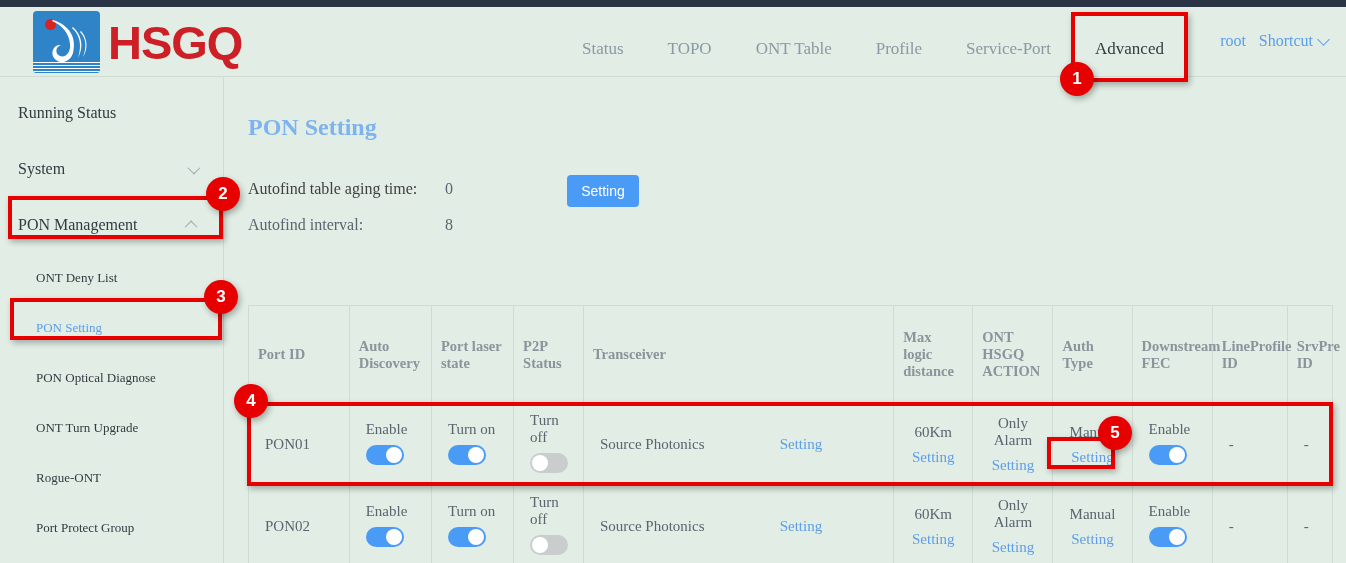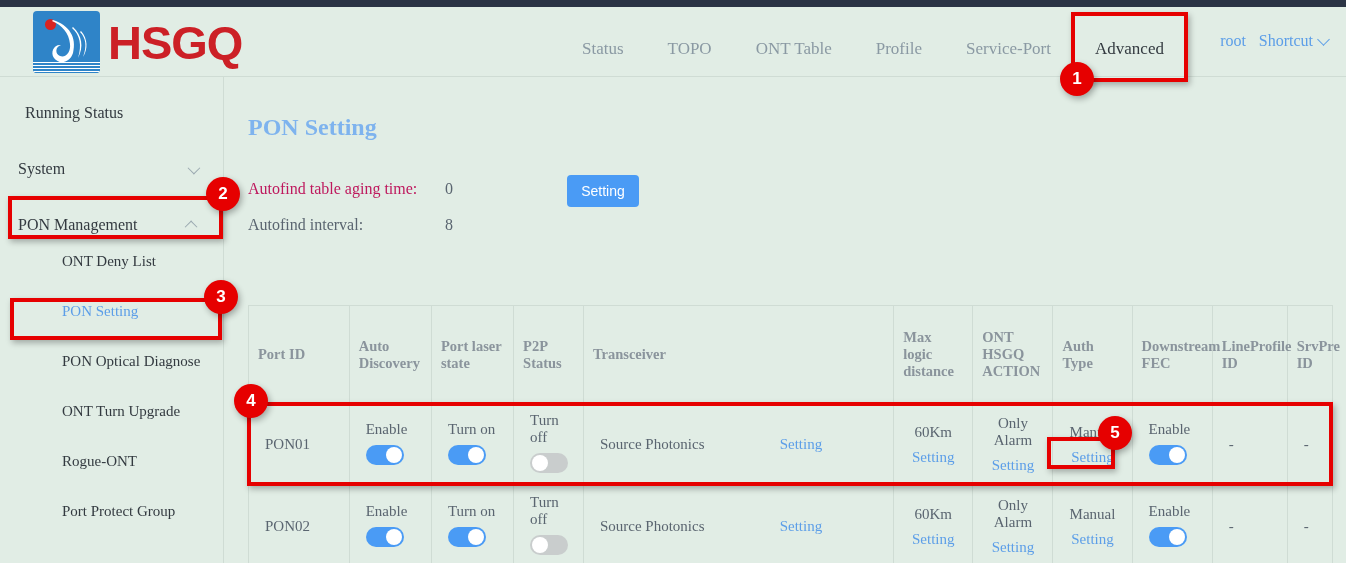--- a/index.html
+++ b/index.html
@@ -32,21 +32,21 @@
   .user { position:absolute; right:100px; top:25px; font-size:16px; color:#5c9ee8; cursor:pointer;text-align:center; }
   .shortcut { position:absolute; right:18px; top:25px; font-size:16px; color:#5c9ee8; cursor:pointer; display:flex; align-items:center; gap:6px;}
   .chev { display:inline-block; width:9px; height:9px; border-right:1.6px solid #5c9ee8; border-bottom:1.6px solid #5c9ee8; transform:rotate(45deg); margin-top:-4px;}
 
   
   .sidebar { position:absolute; left:0; top:77px; width:224px; height:486px; background:#e1ede5; border-right:1px solid #cfdcd4; }
   .side-item { height:56px; display:flex; align-items:center; font-size:16px; color:#333a40; padding-left:18px; cursor:pointer; position:relative;}
   .side-item .arrow { position:absolute; right:26px; width:9px; height:9px; border-right:1.6px solid #9aa8b0; border-bottom:1.6px solid #9aa8b0; }
   .side-item .arrow.down { transform:rotate(45deg) translateY(-2px); }
   .side-item .arrow.up   { transform:rotate(225deg) translateY(-2px); }
-  .side-sub { height:50px; display:flex; align-items:flex-start; font-size:15px; color:#333a40; padding-left:62px; cursor:pointer; }
+  .side-sub { height:50px; display:flex; align-items:center; font-size:13px; color:#333a40; padding-left:36px; cursor:pointer; }
   .side-sub.active { color:#5c9ee8; }
 
   
   .main { position:absolute; left:225px; top:77px; width:1121px; height:486px; background:#e1ede5; overflow:hidden; }
   .page-title { position:absolute; left:23px; top:37px; font-size:24px; font-weight:bold; color:#7eb3ee; }
   .flabel { position:absolute; }
   .fvalue { position:absolute; }
 
   .btn { position:absolute; background:#4a9bf5; color:#fff; border:none; border-radius:4px;
          font-family:"Liberation Sans", sans-serif; font-size:14px; cursor:pointer; }
@@ -106,21 +106,21 @@
 
     <div class="user">root</div>
     <div class="shortcut">
       <span>Shortcut</span>
       <span class="chev"></span>
     </div>
   </div>
   <div class="header-sep"></div>
 
   <div class="sidebar">
-    <div class="side-item" style="margin-top:8px;margin-left:7px;">
+    <div class="side-item" style="margin-top:8px;">
       <span>Running Status</span>
     </div>
     <div class="side-item">
       <span>System</span>
       <span class="arrow down"></span>
     </div>
     <div class="side-item">
       <span>PON Management</span>
       <span class="arrow up"></span>
     </div>
@@ -140,21 +140,21 @@
       <span>Rogue-ONT</span>
     </div>
     <div class="side-sub">
       <span>Port Protect Group</span>
     </div>
   </div>
 
   <div class="main">
     <div class="page-title">PON Setting</div>
 
-    <div class="flabel" style="left:23px; top:103px; font-size:16px; color:#be185d;">Autofind table aging time:</div>
+    <div class="flabel" style="left:23px; top:103px; font-size:16px; color:#404040;">Autofind table aging time:</div>
     <div class="fvalue" style="left:220px; top:103px; font-size:16px; color:#5a6570;">0</div>
 
     <div class="flabel" style="left:23px; top:139px; font-size:16px; color:#5a6570;">Autofind interval:</div>
     <div class="fvalue" style="left:220px; top:139px; font-size:16px; color:#5a6570;">8</div>
 
     <button class="btn" style="left:342px; top:98px; width:72px; height:32px;">Setting</button>
 
 
     <table class="tbl">
       <colgroup>

